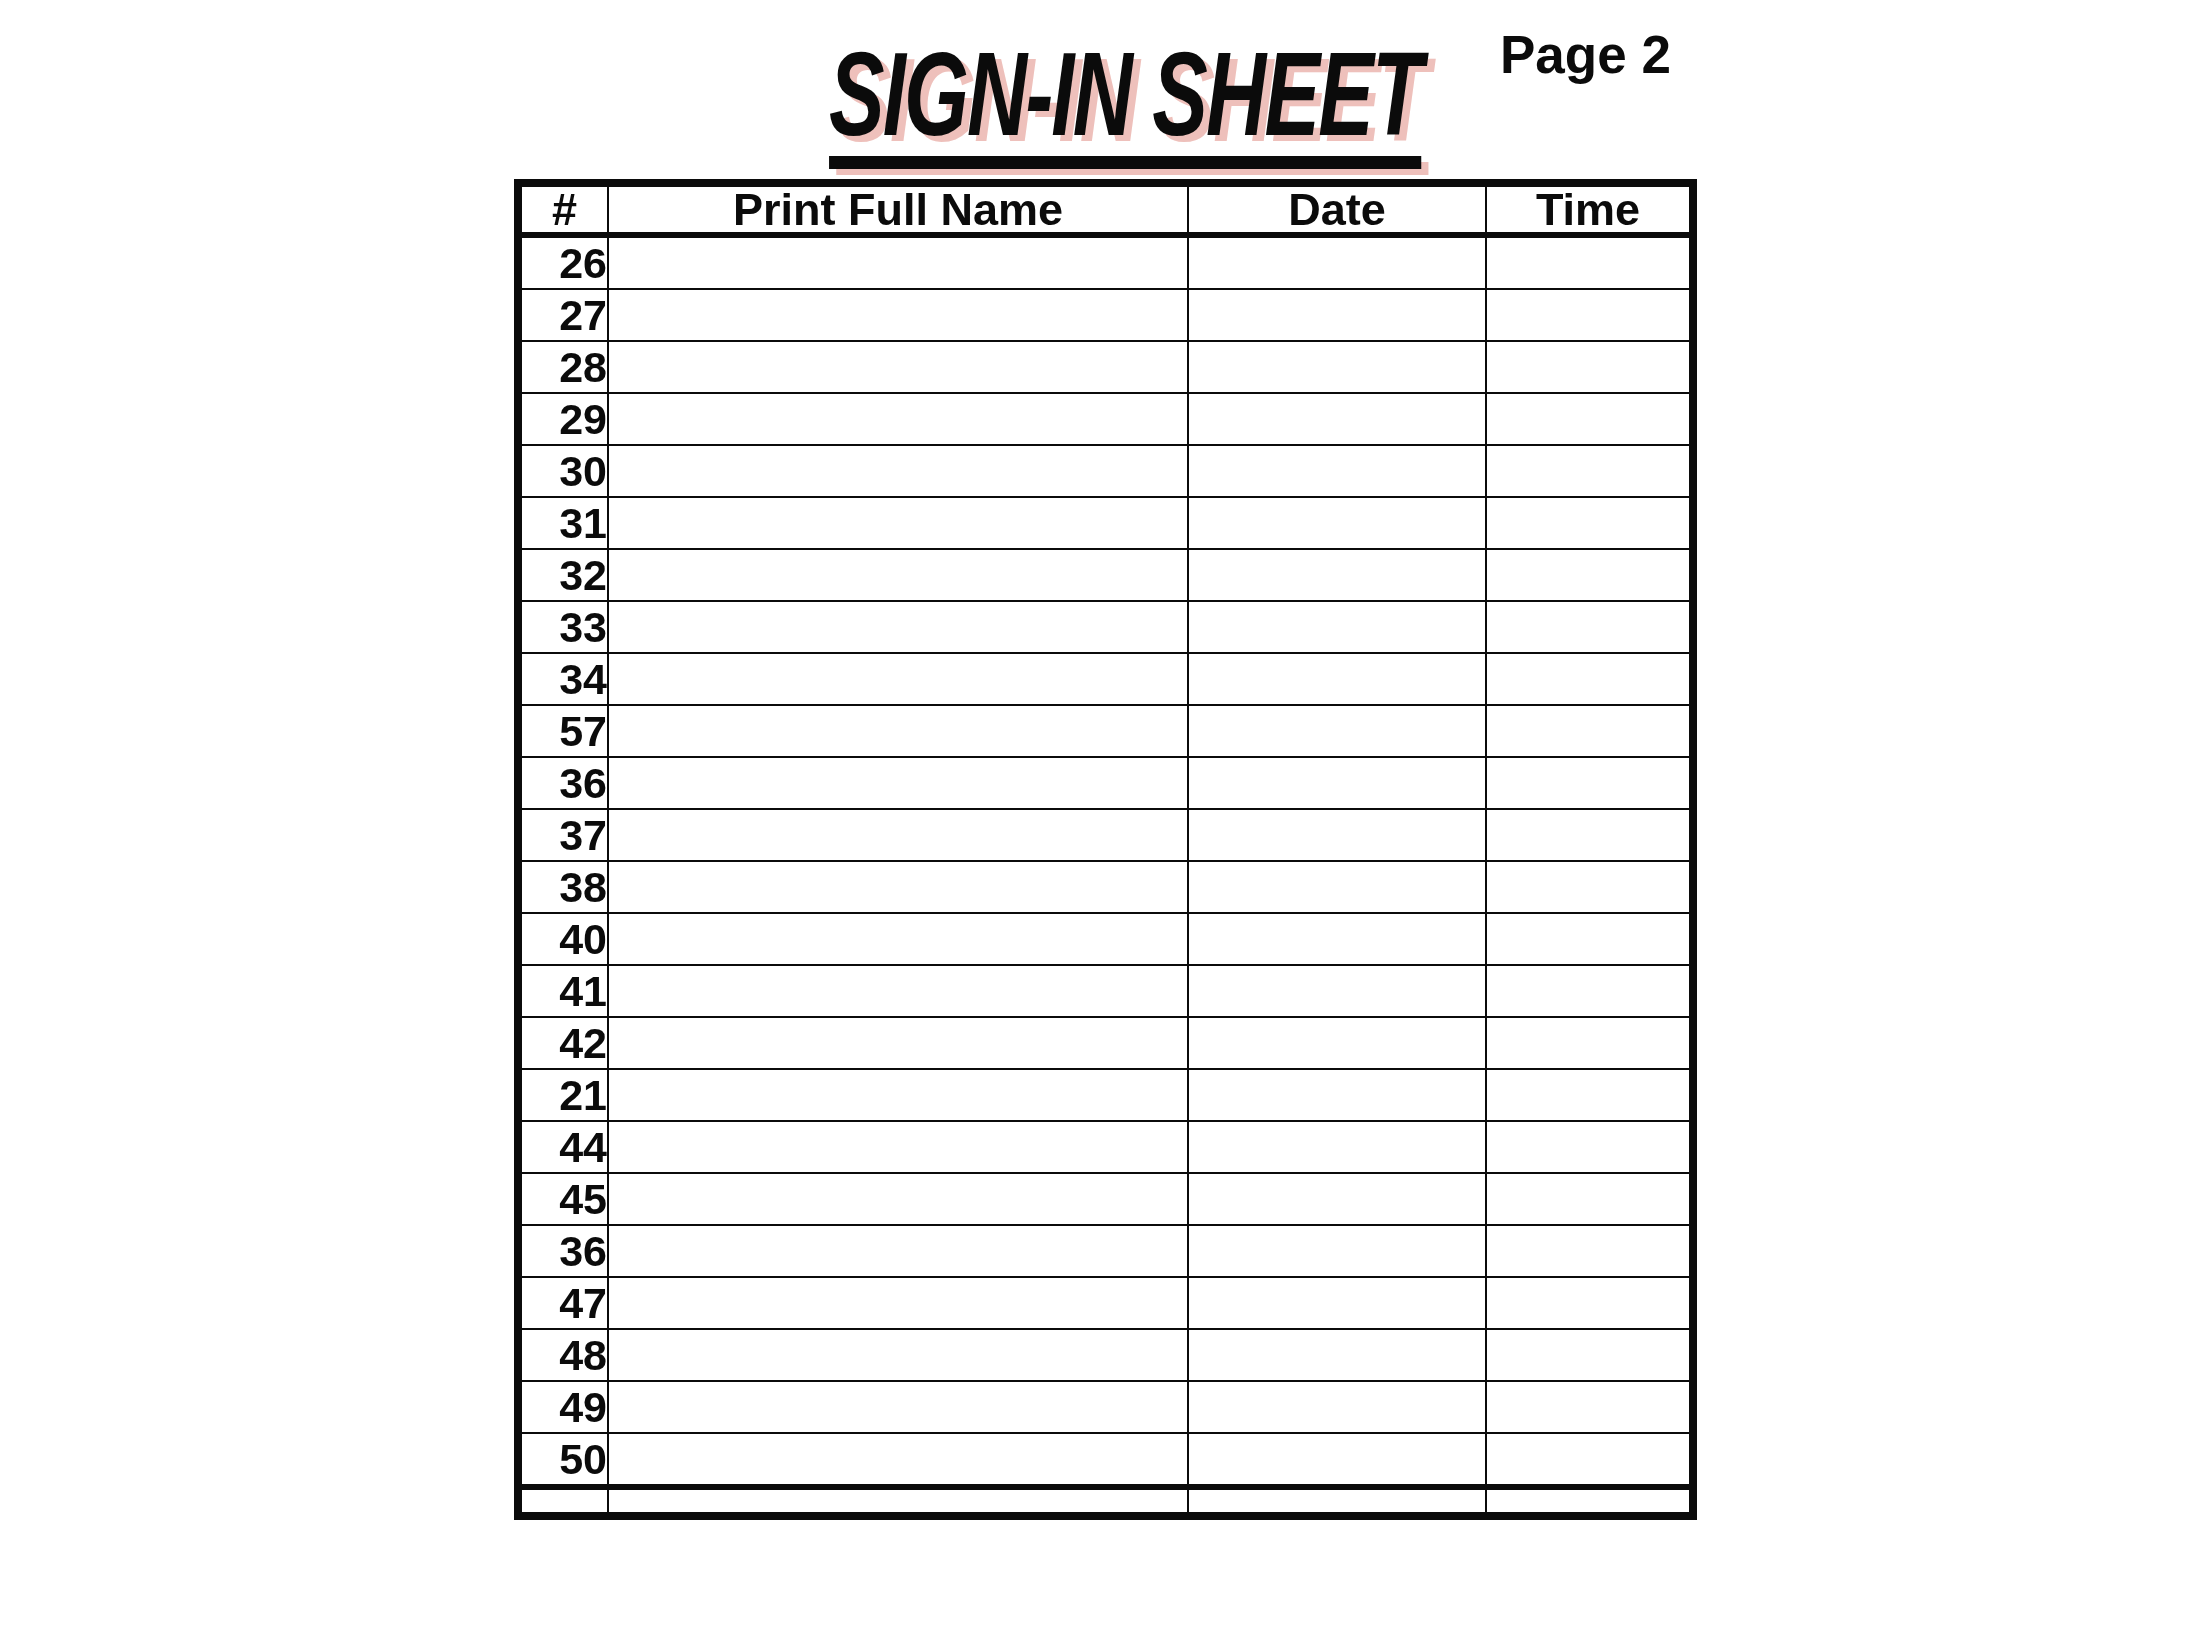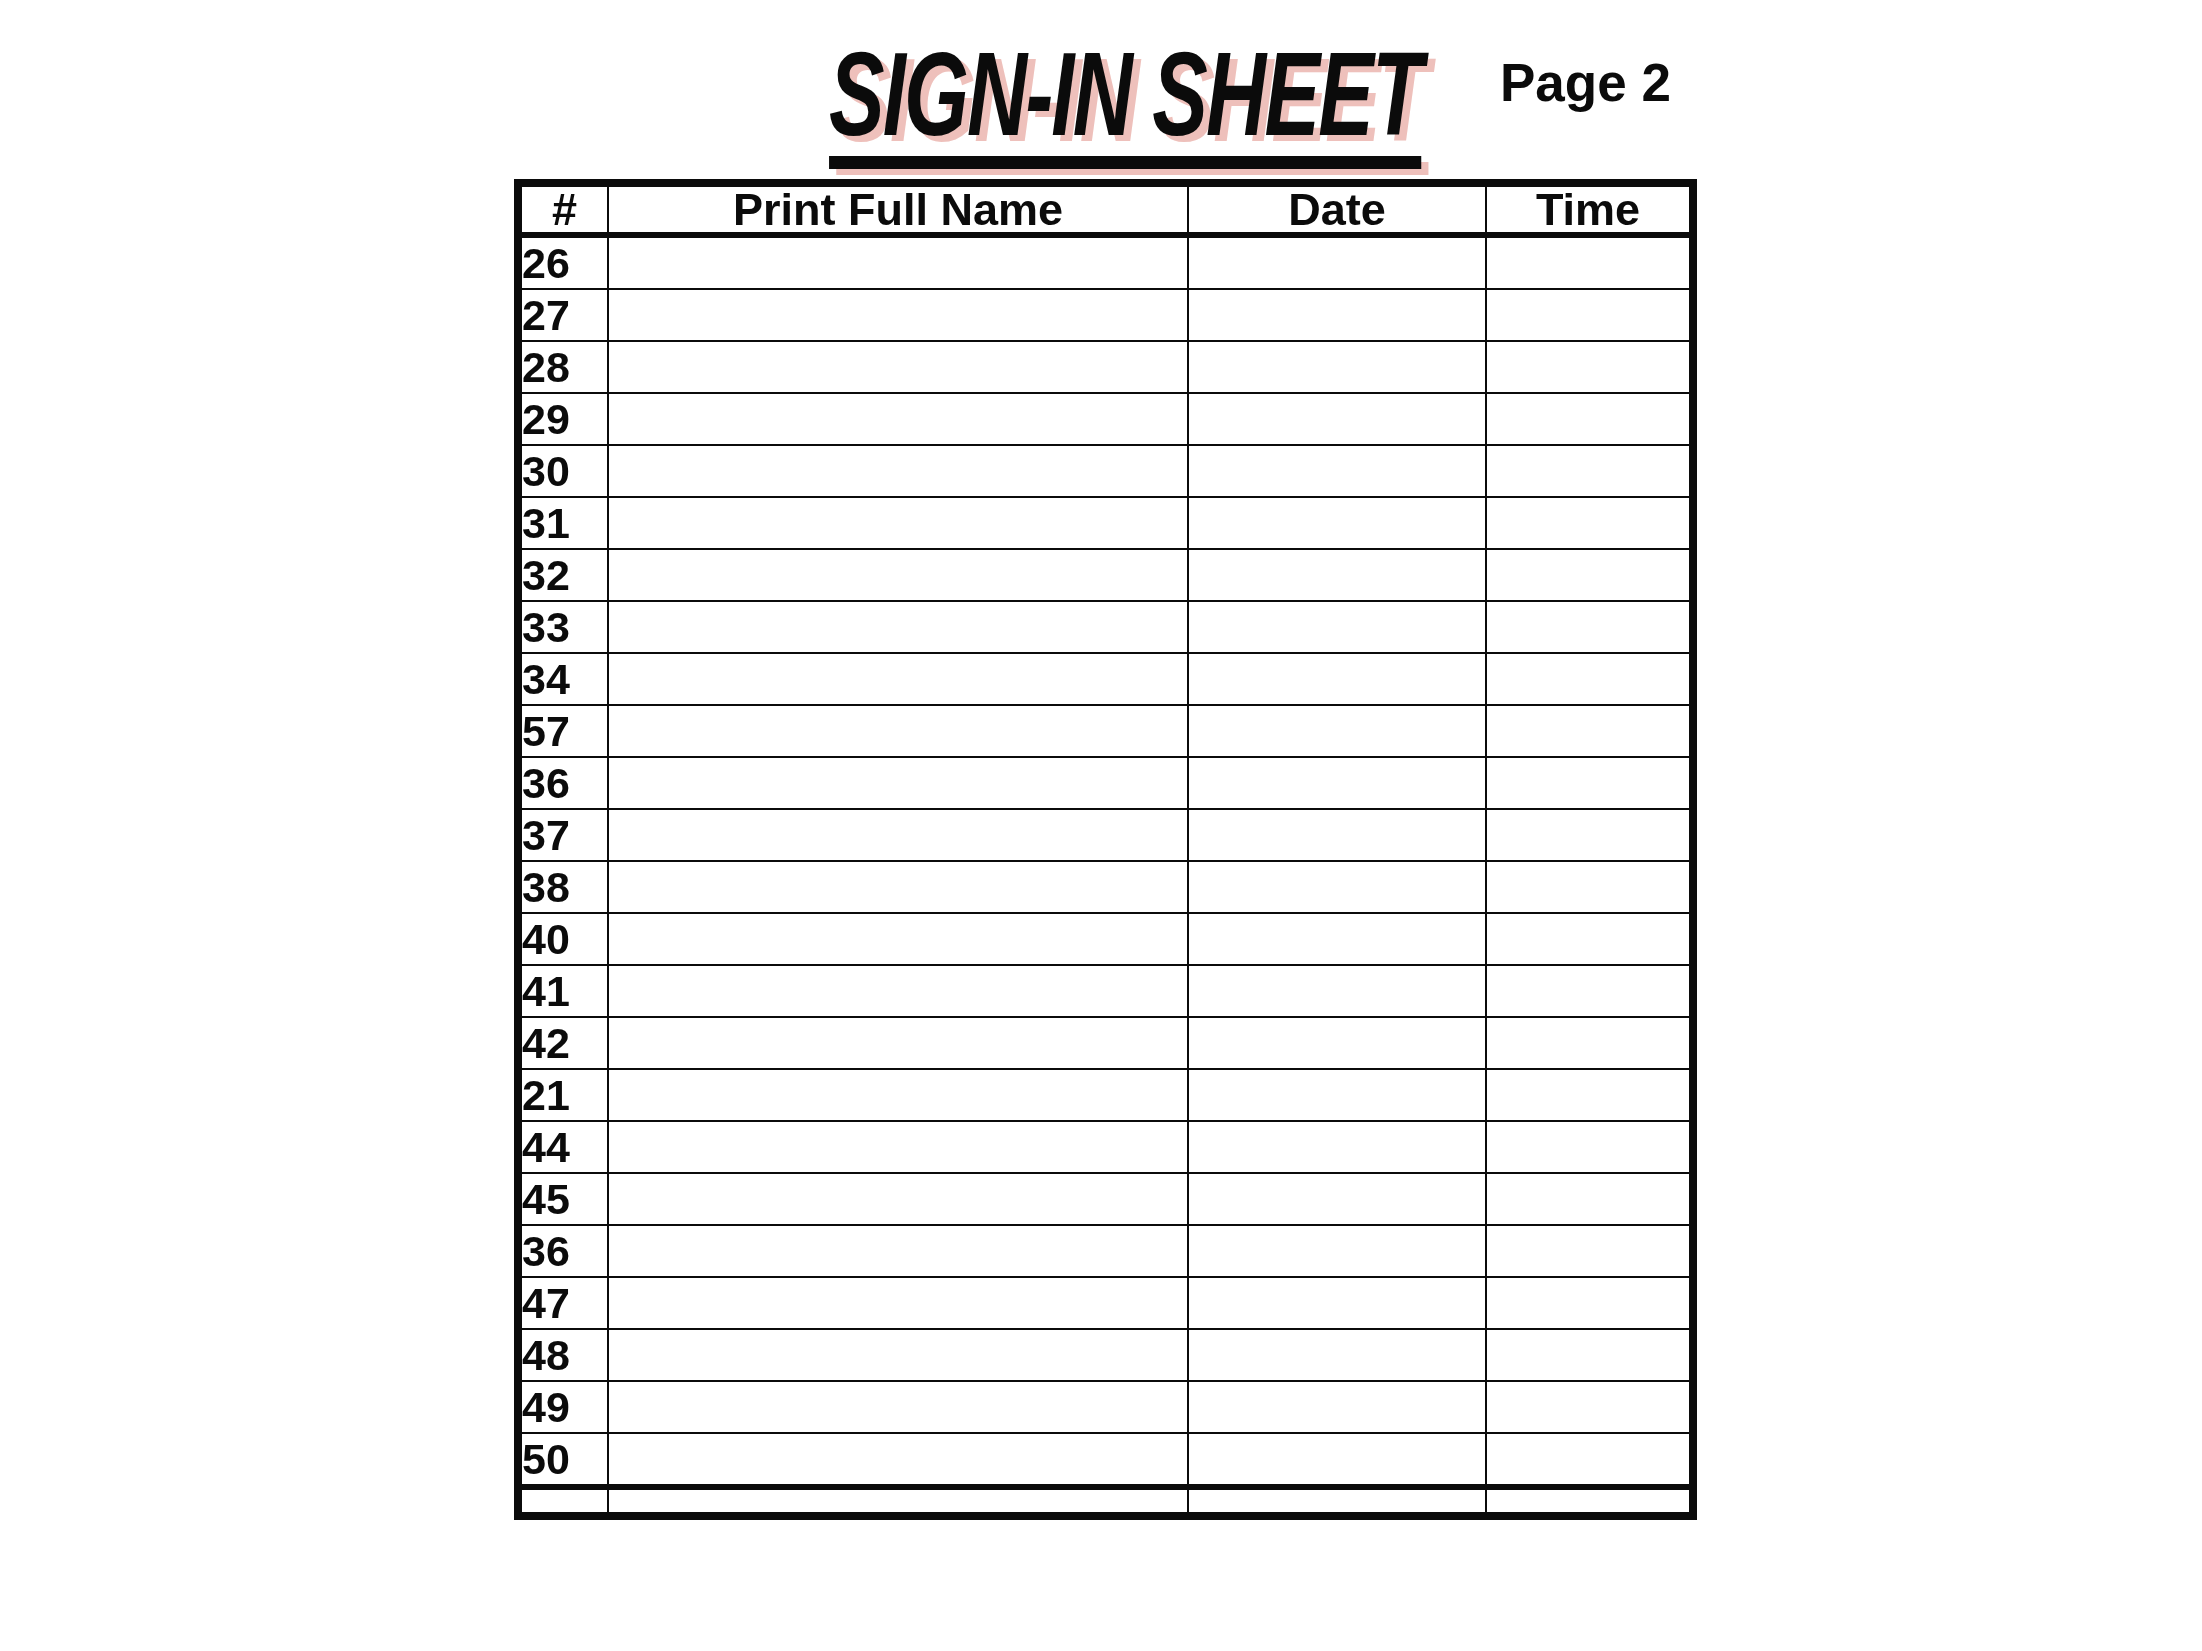--- a/index.html
+++ b/index.html
@@ -49,21 +49,20 @@
     box-shadow: 10.3px 6px 0 #eec0bb;
   }
 
   .page-label {
     position: absolute;
     left: 1500px;
     top: 24px;
     font-size: 53px;
     font-weight: bold;
     color: #0b0b0b;
-    margin-top: 28px;
   }
 
   
   table.signin {
     position: absolute;
     left: 514px;
     top: 179px;
     width: 1175px;
     border-collapse: collapse;
     table-layout: fixed;
@@ -86,21 +85,21 @@
     vertical-align: middle;
     line-height: 1;
   }
   table.signin tbody td {
     height: 50px;
     font-size: 43px;
     font-weight: bold;
     vertical-align: middle;
   }
   table.signin td.num-cell {
-    text-align: left;
+    text-align: right;
   }
   table.signin tr.footer-row td {
     height: 22.4px;
     border-top: 6.9px solid #0b0b0b;
   }
 </style>
 </head>
 <body>
 
 <div class="sheet">

